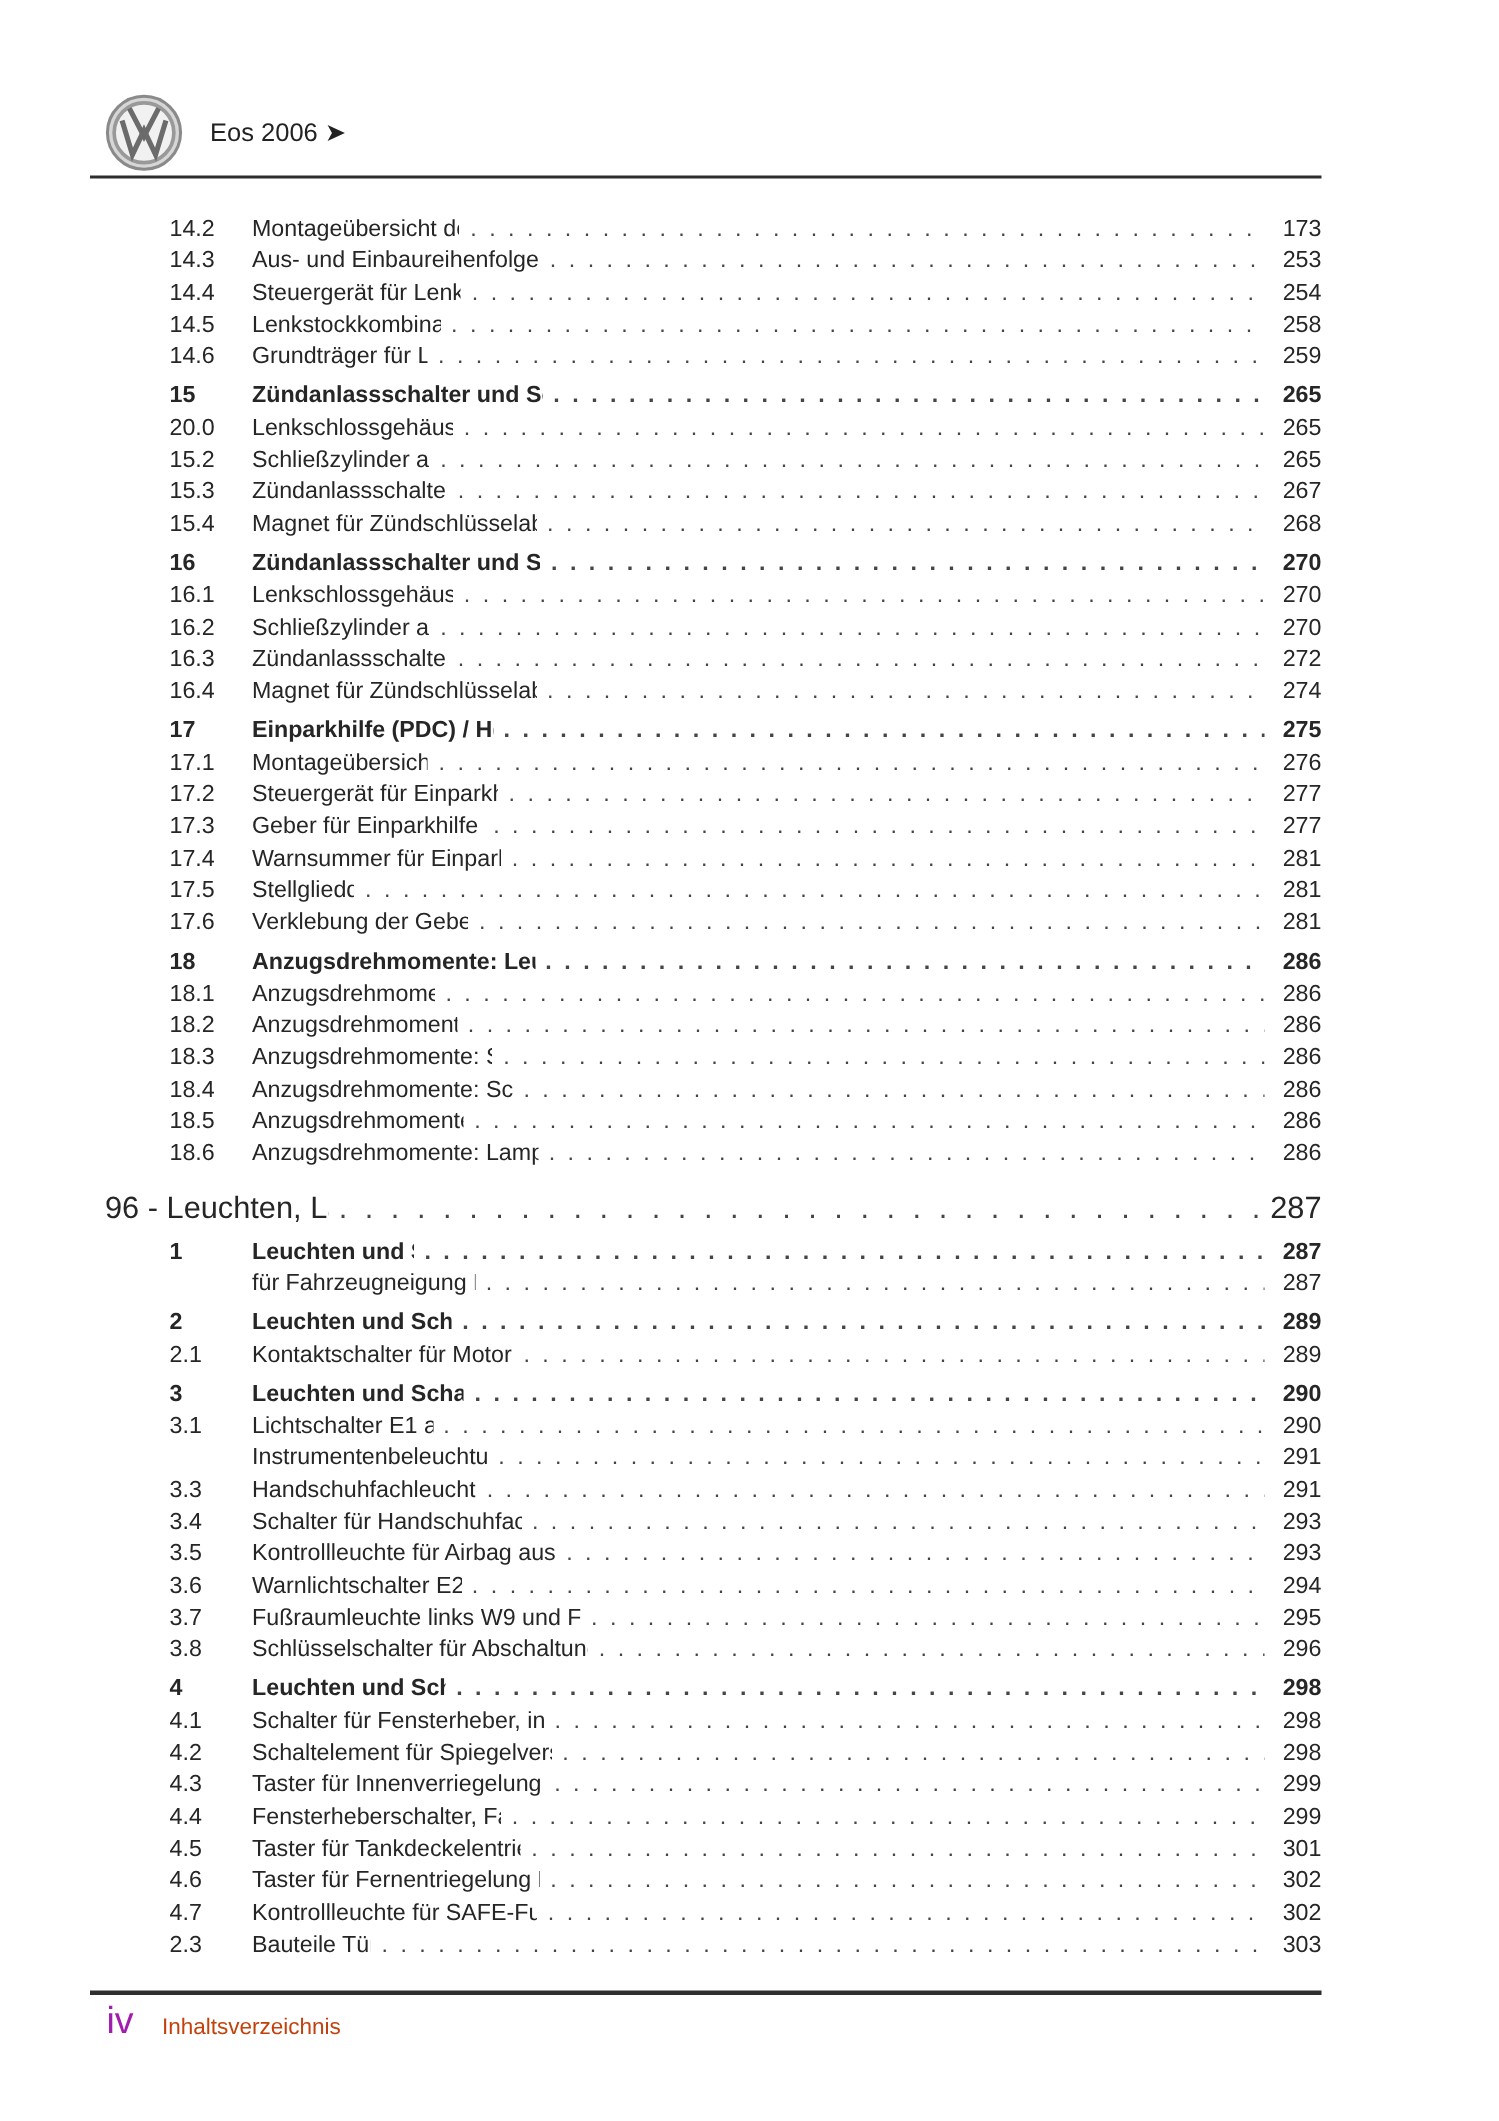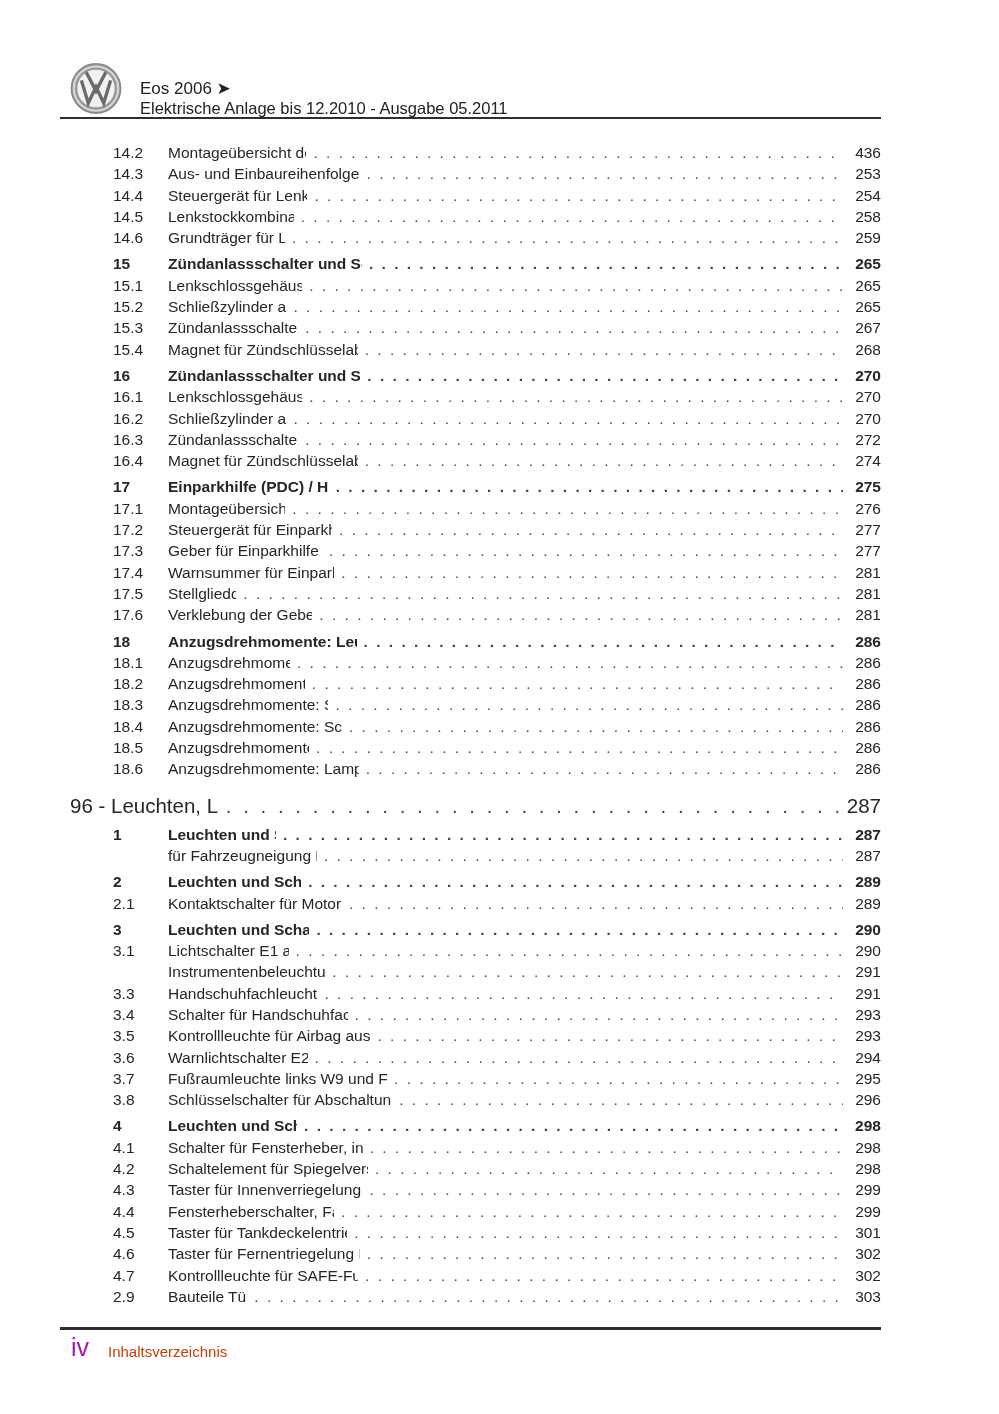--- a/index.html
+++ b/index.html
@@ -42,30 +42,29 @@
 
   <div class="logo">
     <svg viewBox="0 0 64 64" width="52" height="53">
       <circle cx="32" cy="32" r="30" fill="#d6d6d6" stroke="#8a8a8a" stroke-width="2.5"></circle>
       <circle cx="32" cy="32" r="24.5" fill="#f1f1f1" stroke="#999999" stroke-width="3"></circle>
       <path d="M20,12 L32,35 L44,12" fill="none" stroke="#6b6b6b" stroke-width="4.2"></path>
       <path d="M14,22 L22.5,50 L32,30 L41.5,50 L50,22" fill="none" stroke="#6b6b6b" stroke-width="4.2"></path>
     </svg>
   </div>
   <div class="h-model">Eos 2006 ➤</div>
-  <div class="h-sub">Elektrische Anlage bis 12.2010 - Ausgabe 05.2011</div>
   <div class="rule header-rule"></div>
 
   <main class="toc" id="toc">
       <div class="entry">
         <div class="line">
           <span class="num">14.2</span>
           <span class="txt">Montageübersicht des Lenkstockschalters</span>
           <span class="dots"></span>
-          <span class="pg">436</span>
+          <span class="pg">173</span>
         </div>
       </div>
       <div class="entry">
         <div class="line">
           <span class="num">14.3</span>
           <span class="txt">Aus- und Einbaureihenfolge der Bauteile des Lenkstockschalters</span>
           <span class="dots"></span>
           <span class="pg">253</span>
         </div>
       </div>
@@ -96,21 +95,21 @@
       <div class="entry bold">
         <div class="line">
           <span class="num">15</span>
           <span class="txt">Zündanlassschalter und Schließzylinder, Fahrzeuge bis 10/09</span>
           <span class="dots"></span>
           <span class="pg">265</span>
         </div>
       </div>
       <div class="entry">
         <div class="line">
-          <span class="num">15.1</span>
+          <span class="num">20.0</span>
           <span class="txt">Lenkschlossgehäuse aus- und einbauen</span>
           <span class="dots"></span>
           <span class="pg">265</span>
         </div>
       </div>
       <div class="entry">
         <div class="line">
           <span class="num">15.2</span>
           <span class="txt">Schließzylinder aus- und einbauen</span>
           <span class="dots"></span>
@@ -455,21 +454,21 @@
       <div class="entry">
         <div class="line">
           <span class="num">4.7</span>
           <span class="txt">Kontrollleuchte für SAFE-Funktion der Zentralverriegelung K133</span>
           <span class="dots"></span>
           <span class="pg">302</span>
         </div>
       </div>
       <div class="entry">
         <div class="line">
-          <span class="num">2.9</span>
+          <span class="num">2.3</span>
           <span class="txt">Bauteile Türschlösser</span>
           <span class="dots"></span>
           <span class="pg">303</span>
         </div>
       </div>
     </main>
 
   <div class="rule footer-rule"></div>
   <div class="pagenum">iv</div>
   <div class="foot-label">Inhaltsverzeichnis</div>

